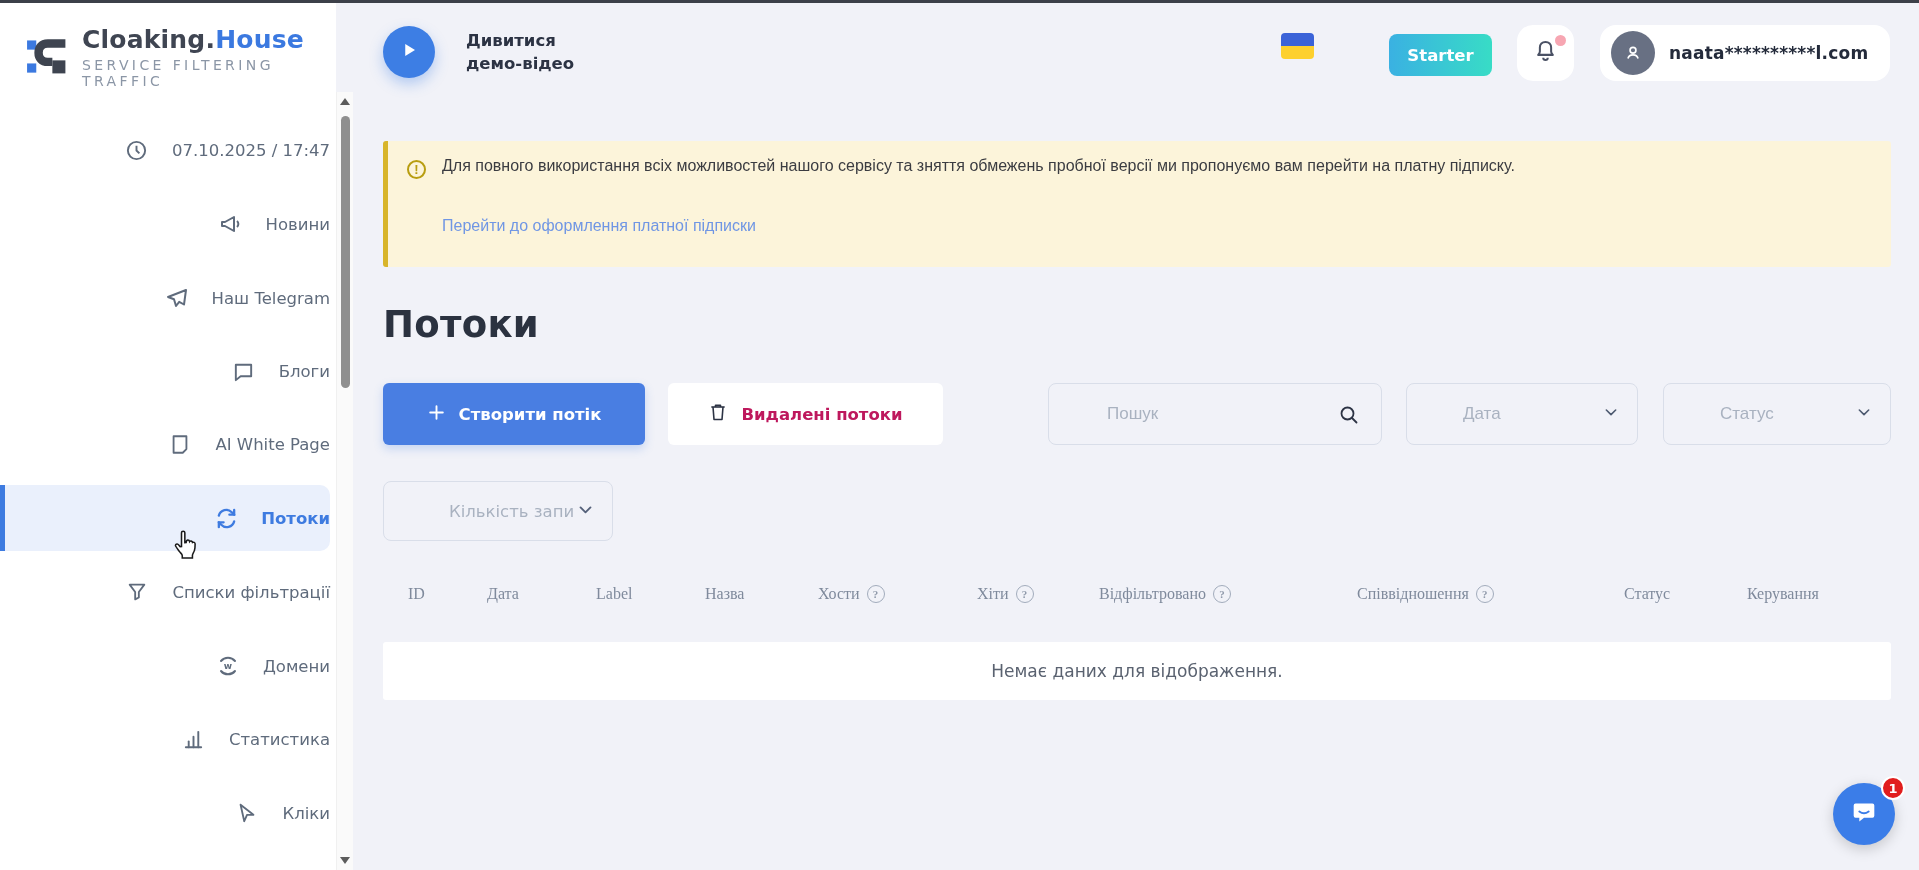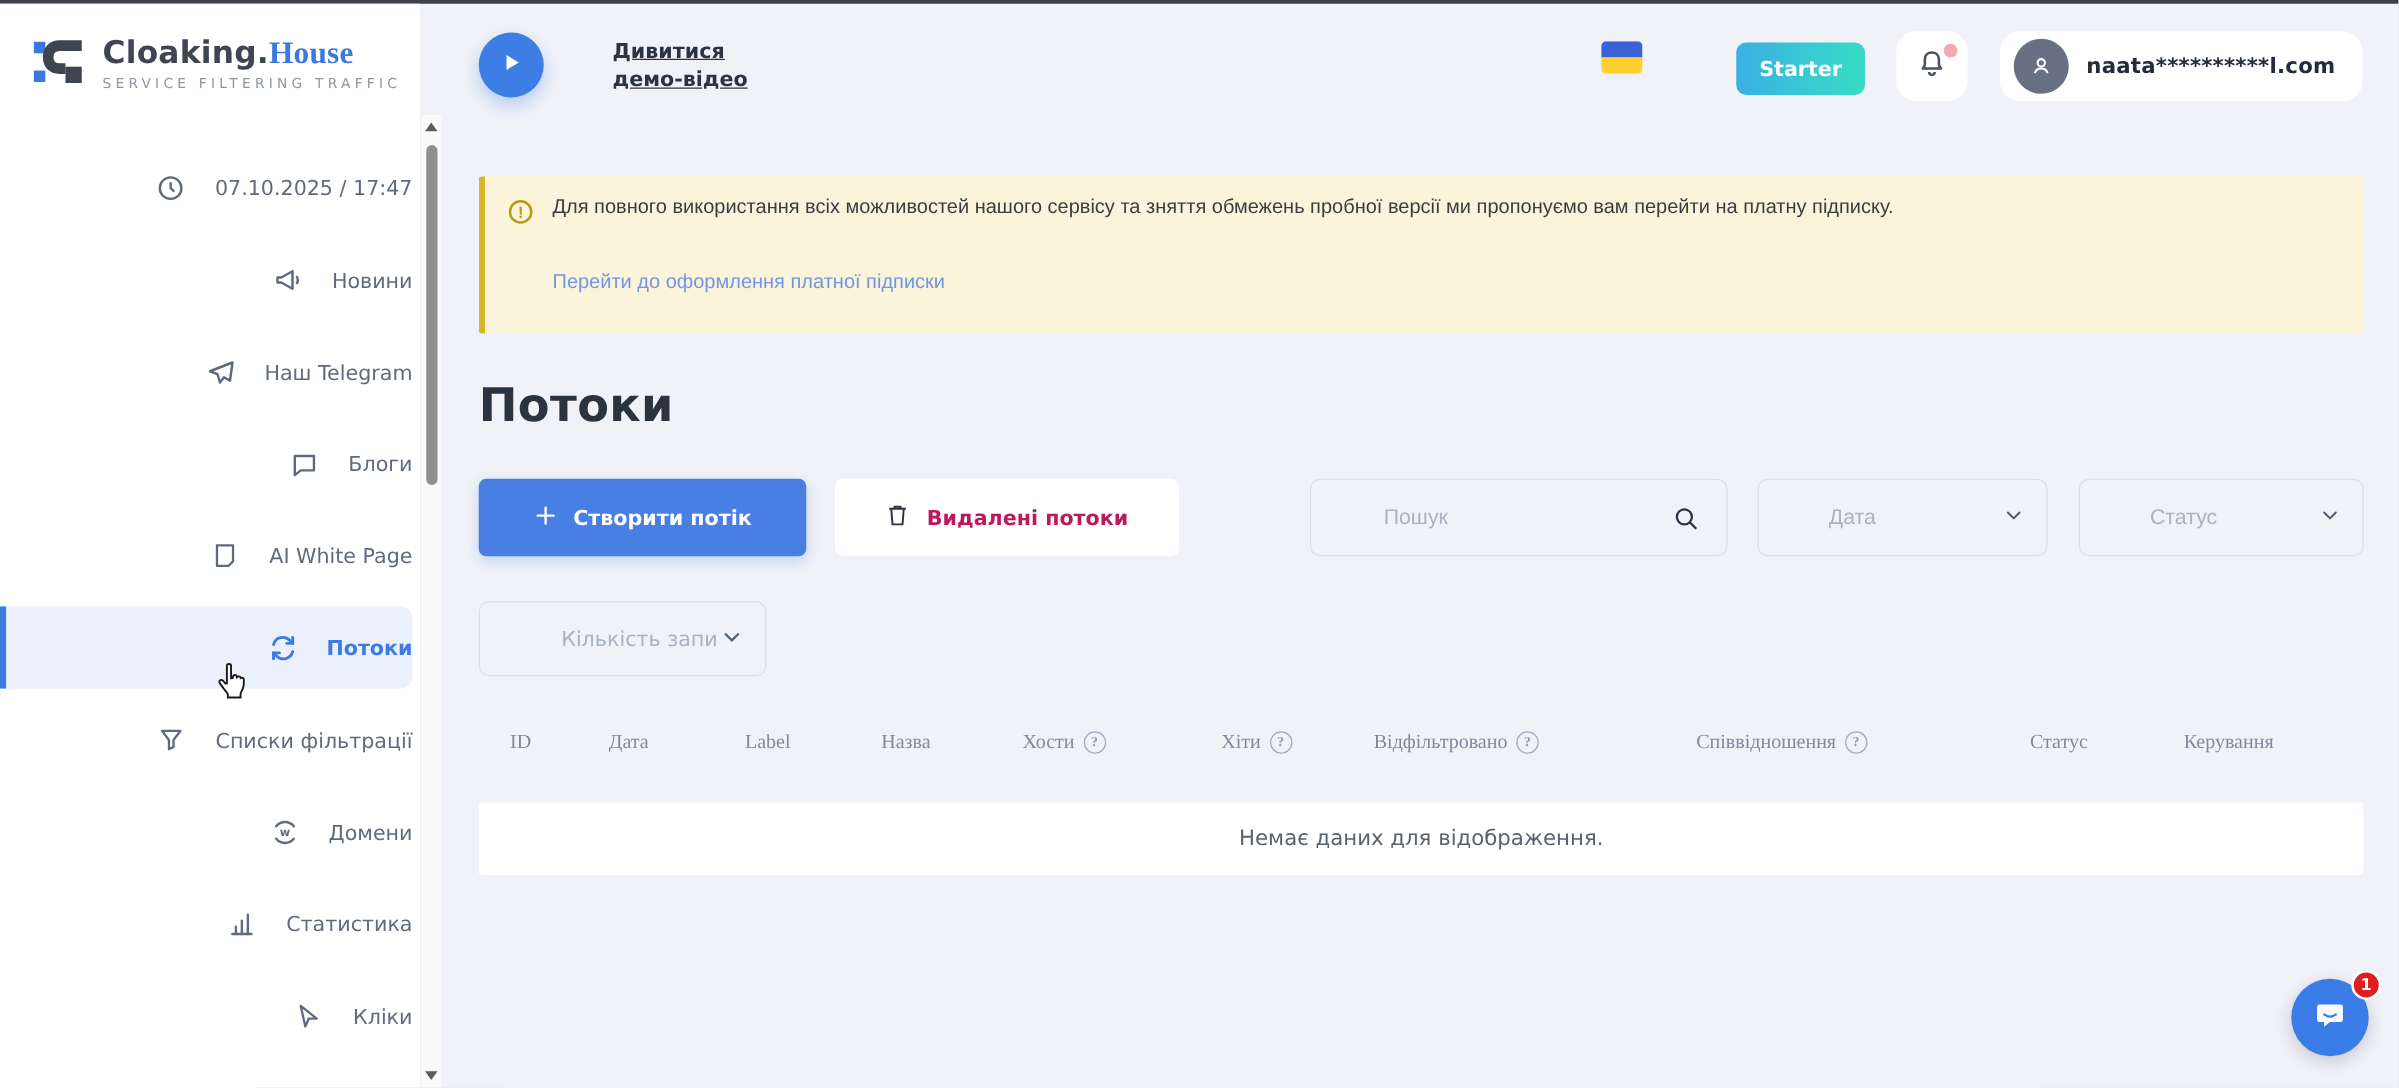--- a/index.html
+++ b/index.html
@@ -8,43 +8,43 @@
          font-family:"DejaVu Sans",sans-serif;}
   .abs{position:absolute;}
 
   
   #top-strip{left:0;top:0;width:1919px;height:3px;background:#3c4049;}
 
   
   #sidebar{left:0;top:3px;width:336px;height:867px;background:#ffffff;}
   #logo{left:24px;top:22px;display:flex;align-items:center;gap:12px;cursor:pointer;}
   #logo-text .line1{font-size:25px;font-weight:700;color:#3f4552;letter-spacing:.2px;}
-  #logo-text .line1 .blue{color:#3b79e0;font-family:Liberation Serif, serif;}
-  #logo-text .line2{font-size:11px;letter-spacing:3.4px;color:#8b96a6;margin-top:3px;}
+  #logo-text .line1 .blue{color:#3b79e0;}
+  #logo-text .line2{font-size:14px;letter-spacing:3.4px;color:#8b96a6;margin-top:3px;}
   .nav-item{left:0;width:330px;height:66px;display:flex;align-items:center;cursor:pointer;justify-content:flex-end;}
   .nav-item .nav-ico{width:24px;height:24px;margin-left:41px;flex:0 0 auto;display:flex;
                      align-items:center;justify-content:center;}
   .nav-item .nav-label{margin-left:23px;font-size:16.5px;color:#5f6b7c;white-space:nowrap;}
   .nav-item.active{background:#eaf0fc;border-left:5px solid #3e7be0;border-radius:0 10px 10px 0;}
   .nav-item.active .nav-ico{margin-left:36px;}
   .nav-item.active .nav-label{color:#3e7be0;font-weight:600;}
 
   
   #side-scroll{left:336px;top:92px;width:17px;height:778px;background:#fafafa;border-left:1px solid #f0f0f0;}
   #side-scroll .arrow-up{position:absolute;left:3px;top:6px;width:0;height:0;
       border-left:5.5px solid transparent;border-right:5.5px solid transparent;border-bottom:7px solid #5c5c5c;}
   #side-scroll .thumb{position:absolute;left:4px;top:24px;width:9px;height:272px;border-radius:5px;background:#8f8f8f;}
   #side-scroll .arrow-down{position:absolute;left:3px;bottom:6px;width:0;height:0;
       border-left:5.5px solid transparent;border-right:5.5px solid transparent;border-top:7px solid #5c5c5c;}
 
   
   #play-btn{left:383px;top:26px;width:52px;height:52px;border-radius:50%;background:#3d7ee4;
             display:flex;align-items:center;justify-content:center;cursor:pointer;
             box-shadow:0 6px 14px rgba(61,126,228,.35);}
-  #demo-label{left:490px;top:29px;font-size:16.5px;font-weight:700;color:#2c3344;line-height:23px;cursor:pointer;text-decoration:underline;}
+  #demo-label{left:466px;top:29px;font-size:16.5px;font-weight:700;color:#2c3344;line-height:23px;cursor:pointer;}
   #flag{left:1281px;top:33px;width:33px;height:26px;border-radius:4px;overflow:hidden;cursor:pointer;}
   #flag .b{height:13px;background:#3b63d8;}
   #flag .y{height:13px;background:#fdd02e;}
   #plan-badge{left:1389px;top:34px;width:103px;height:42px;border-radius:8px;
       background:linear-gradient(90deg,#3ab1e2,#38dcc6);color:#fff;font-size:16.5px;font-weight:700;
       display:flex;align-items:center;justify-content:center;cursor:pointer;}
   #bell-box{left:1517px;top:25px;width:57px;height:56px;border-radius:16px;background:#fff;cursor:pointer;
       display:flex;align-items:center;justify-content:center;}
   #bell-dot{position:absolute;left:38px;top:10px;width:11px;height:11px;border-radius:50%;background:#f7a6b2;}
   #user-pill{left:1600px;top:25px;width:290px;height:56px;border-radius:16px;background:#fff;cursor:pointer;

